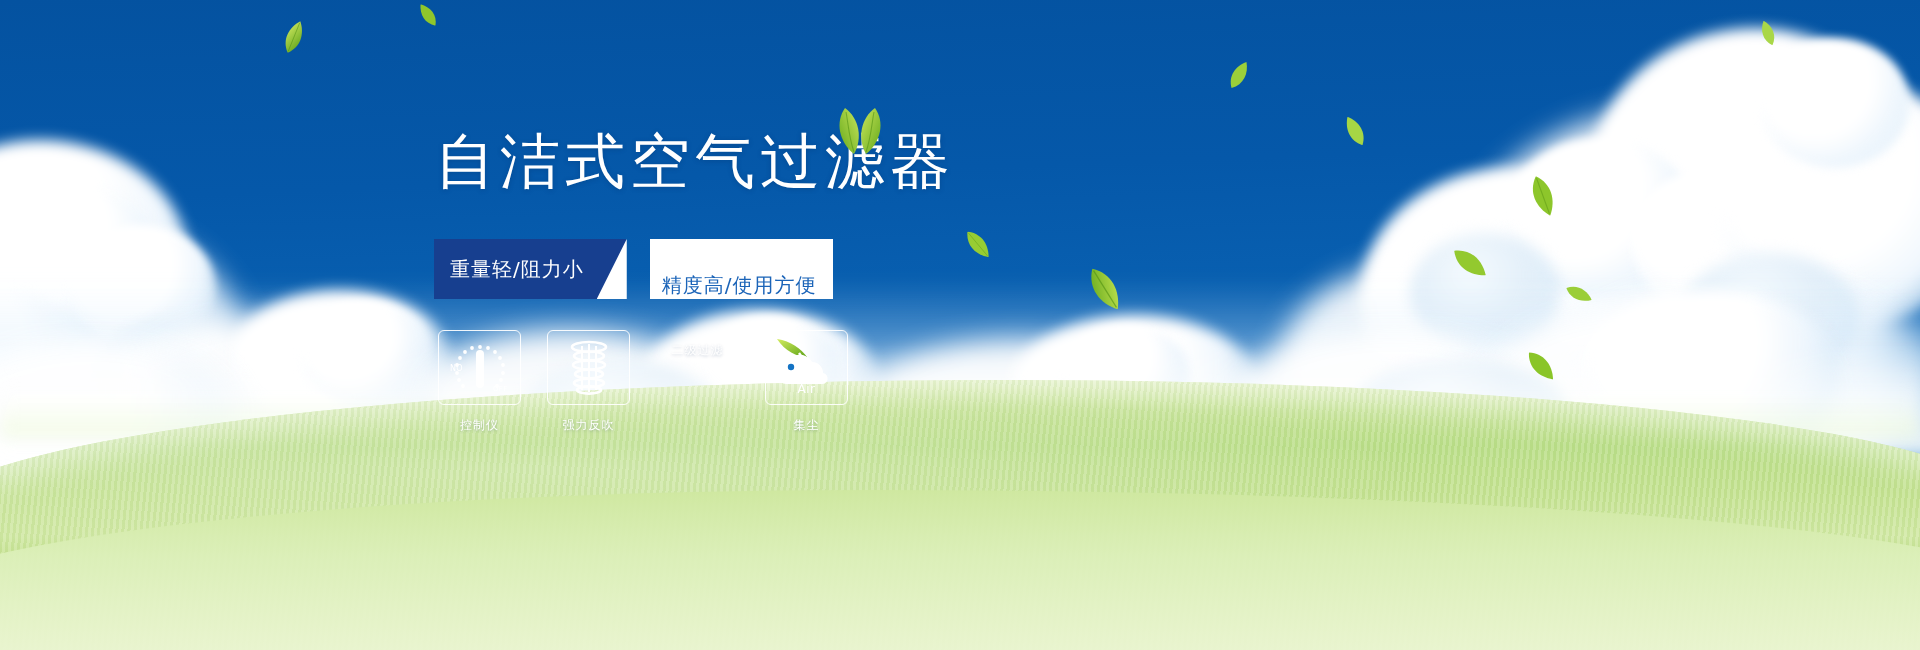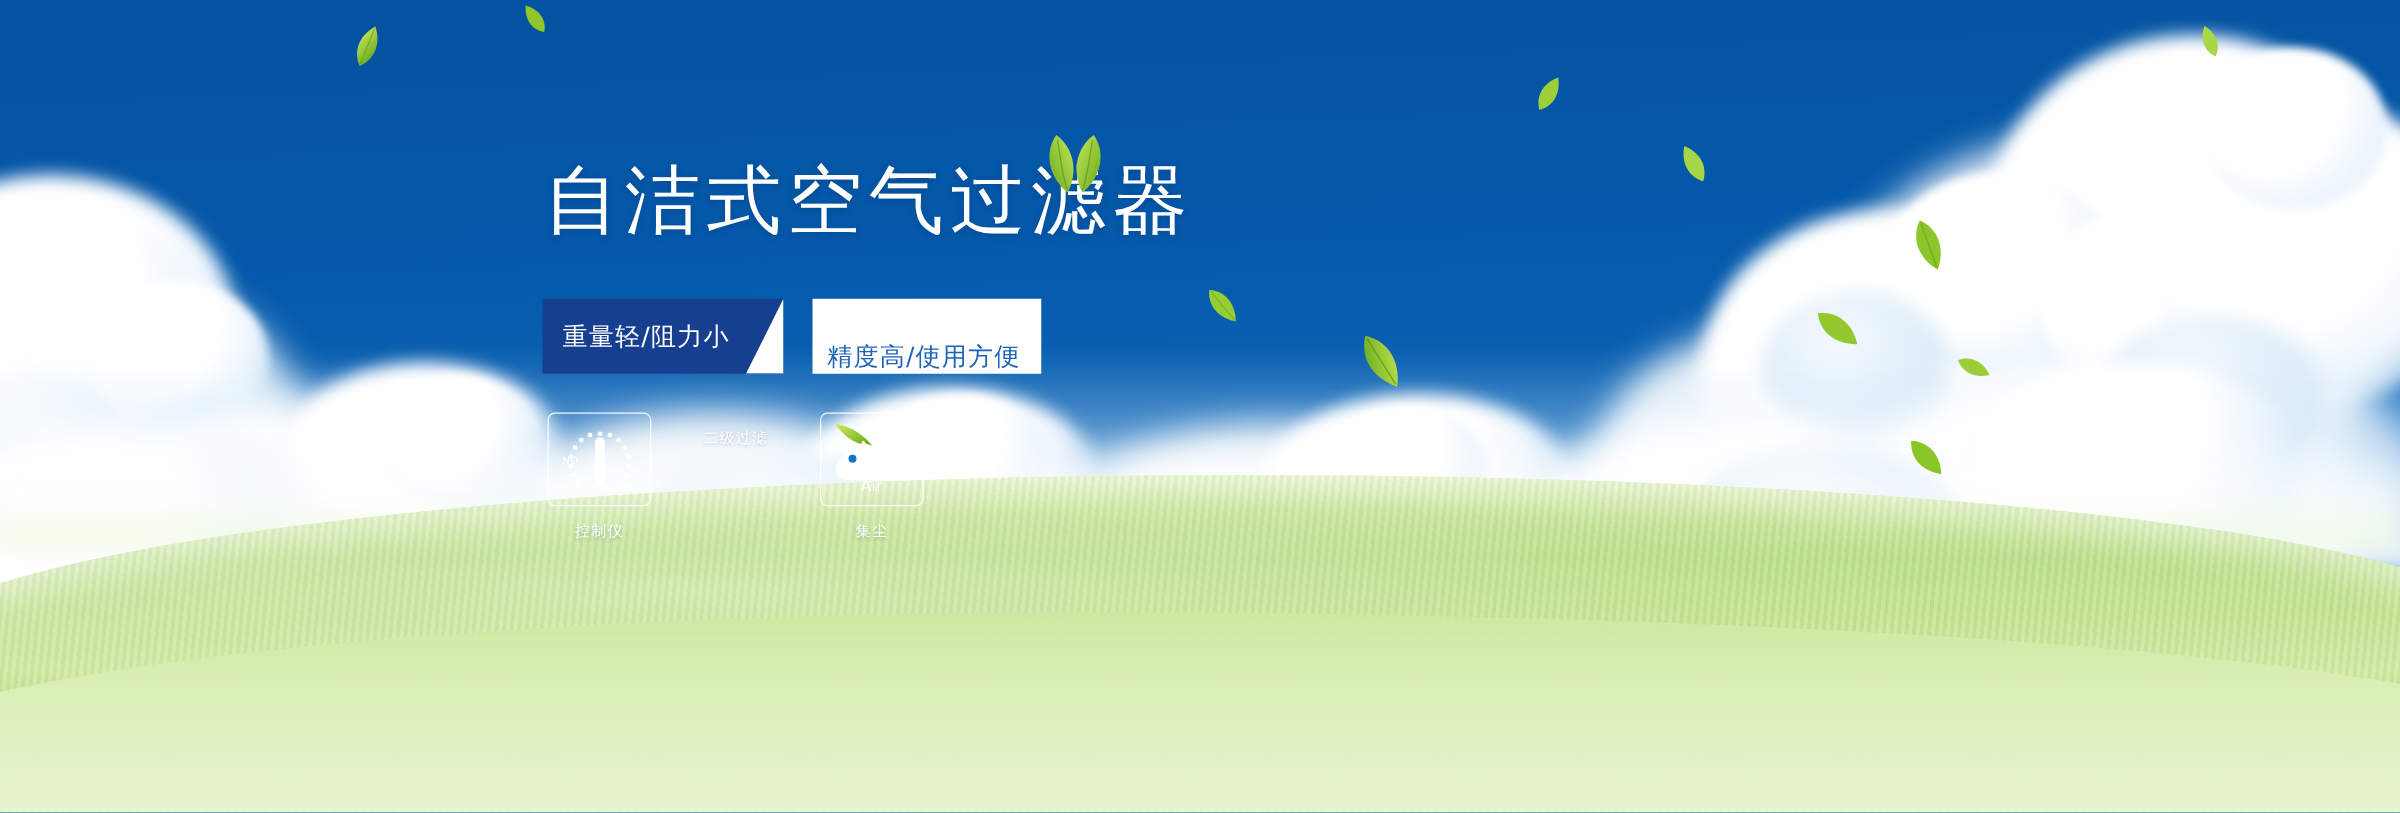--- a/index.html
+++ b/index.html
@@ -313,20 +313,40 @@
             </g>
             <rect x="29" y="11" width="8" height="38" rx="4" fill="#ffffff"></rect>
             <text x="3" y="32" font-family="'DejaVu Sans',sans-serif" font-size="8" fill="#ffffff">NO</text>
             <text x="46" y="52" font-family="'DejaVu Sans',sans-serif" font-size="7" fill="#ffffff">OFF</text>
           </svg>
         </div>
         <div class="flabel">控制仪</div>
       </div>
 
 
+      <div class="feature">
+        <div class="fbox">
+          <svg width="52" height="58" viewBox="0 0 52 58">
+            <g fill="none" stroke="#ffffff" stroke-width="2.6">
+              <ellipse cx="26" cy="8" rx="17" ry="5"></ellipse>
+              <ellipse cx="26" cy="17" rx="15" ry="4.5"></ellipse>
+              <ellipse cx="26" cy="26" rx="16" ry="4.5"></ellipse>
+              <ellipse cx="26" cy="35" rx="14" ry="4.2"></ellipse>
+              <ellipse cx="26" cy="44" rx="15" ry="4.2"></ellipse>
+              <ellipse cx="26" cy="51" rx="12" ry="3.6"></ellipse>
+            </g>
+            <g stroke="#ffffff" stroke-width="2">
+              <line x1="19" y1="7" x2="19" y2="51"></line>
+              <line x1="26" y1="5" x2="26" y2="53"></line>
+              <line x1="33" y1="7" x2="33" y2="51"></line>
+            </g>
+          </svg>
+        </div>
+        <div class="flabel">强力反吹</div>
+      </div>
 
       <div class="feature">
         <div class="flabel">二级过滤</div>
       </div>
 
       <div class="feature">
         <div class="fbox">
           <svg width="72" height="56" viewBox="0 0 72 56" style="margin-bottom:6px;">
             <defs>
               <linearGradient id="cleaf" x1="0" y1="0" x2="1" y2="1">

